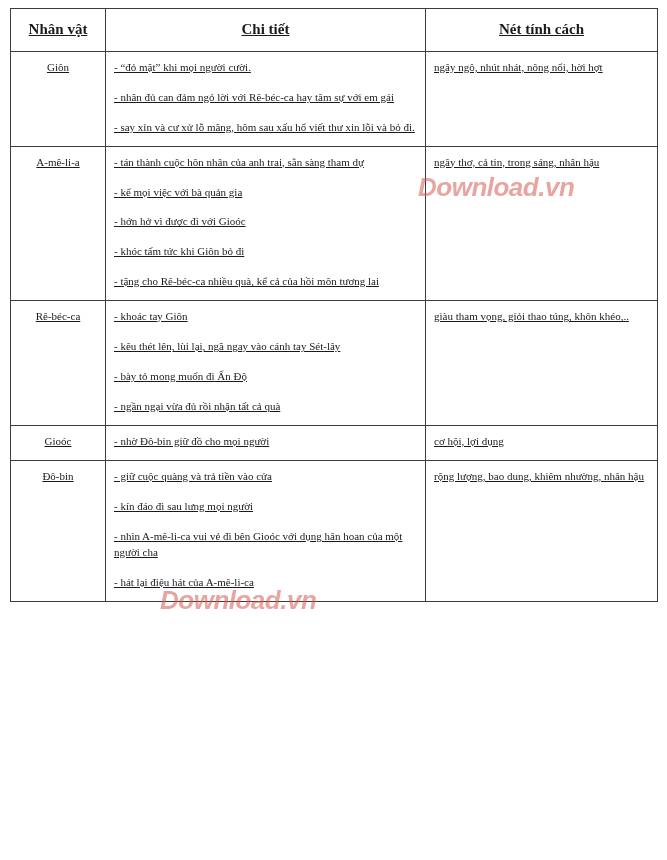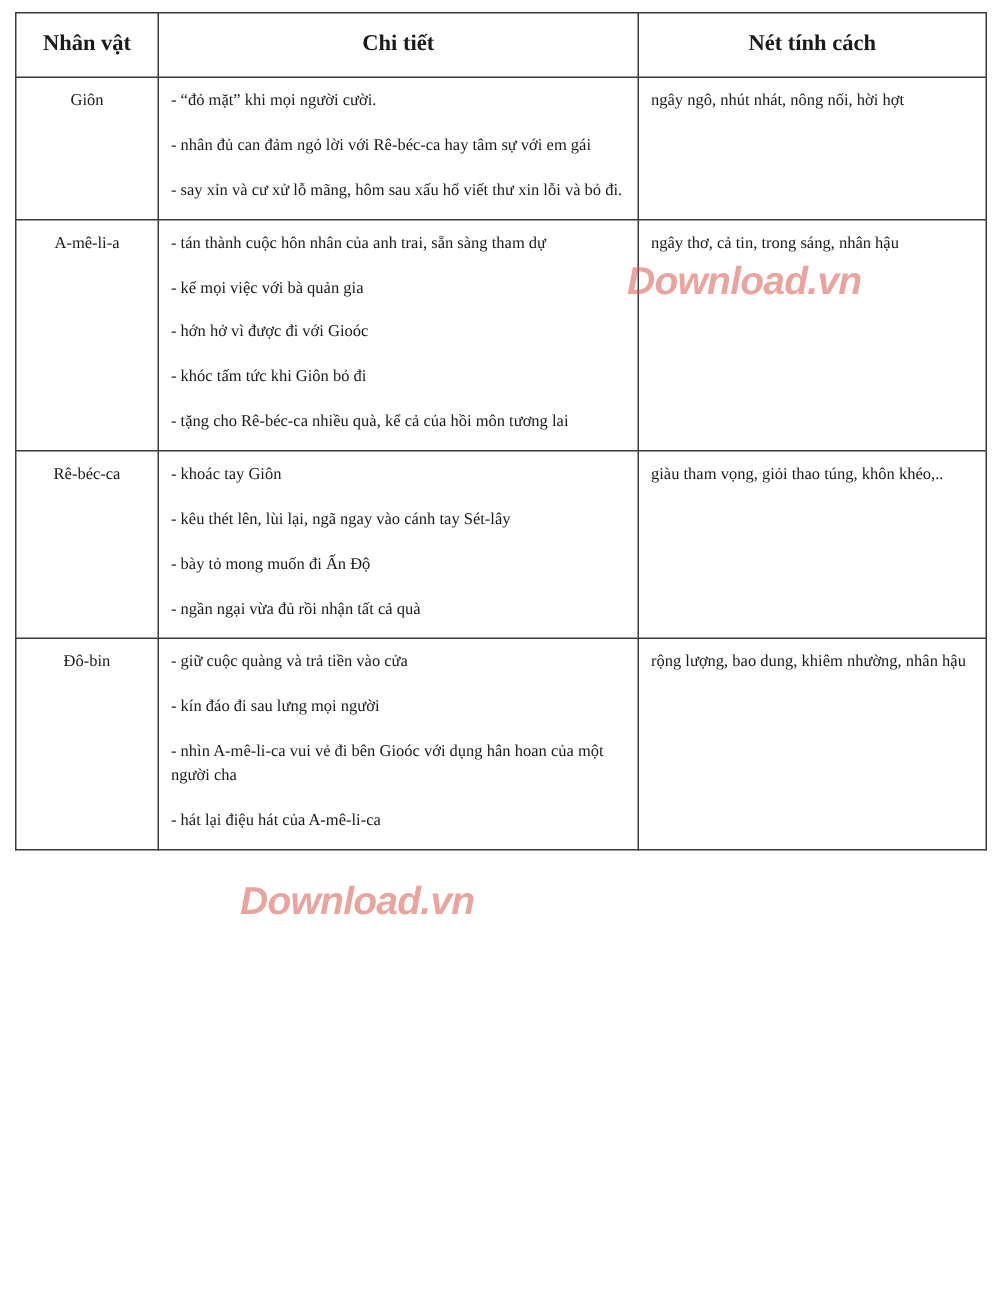--- a/index.html
+++ b/index.html
@@ -14,20 +14,21 @@
     color: #1a1a1a;
     position: relative;
     overflow: hidden;
   }
   .page {
     position: relative;
     width: 667px;
     height: 773px;
     box-sizing: border-box;
     padding: 8px 10px 10px 10px;
+    text-decoration: underline;
   }
   table.char-table {
     border-collapse: collapse;
     width: 647px;
     table-layout: fixed;
   }
   table.char-table th,
   table.char-table td {
     border: 1px solid #3b3b3b;
     vertical-align: top;
@@ -136,20 +137,29 @@
           <p>- khoác tay Giôn</p>
           <p>- kêu thét lên, lùi lại, ngã ngay vào cánh tay Sét-lây</p>
           <p>- bày tỏ mong muốn đi Ấn Độ</p>
           <p>- ngần ngại vừa đủ rồi nhận tất cả quà</p>
         </td>
         <td class="trait-cell">
           <p>giàu tham vọng, giỏi thao túng, khôn khéo,..</p>
         </td>
       </tr>
 
+      <tr class="row-short">
+        <td class="name-cell">Gioóc</td>
+        <td class="detail-cell">
+          <p>- nhờ Đô-bin giữ đồ cho mọi người</p>
+        </td>
+        <td class="trait-cell">
+          <p>cơ hội, lợi dụng</p>
+        </td>
+      </tr>
 
       <tr>
         <td class="name-cell">Đô-bin</td>
         <td class="detail-cell">
           <p>- giữ cuộc quàng và trả tiền vào cửa</p>
           <p>- kín đáo đi sau lưng mọi người</p>
           <p>- nhìn A-mê-li-ca vui vẻ đi bên Gioóc với dụng hân hoan của một người cha</p>
           <p>- hát lại điệu hát của  A-mê-li-ca</p>
         </td>
         <td class="trait-cell">

